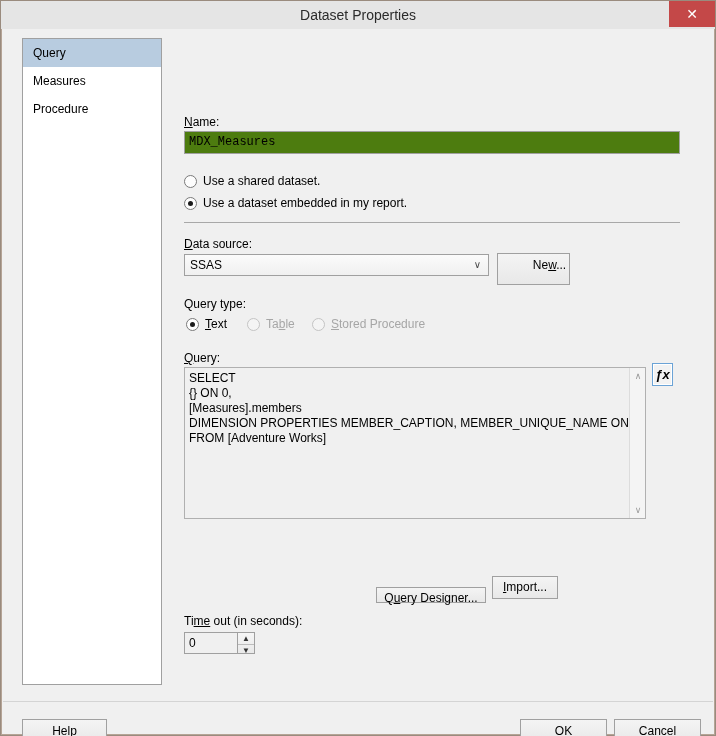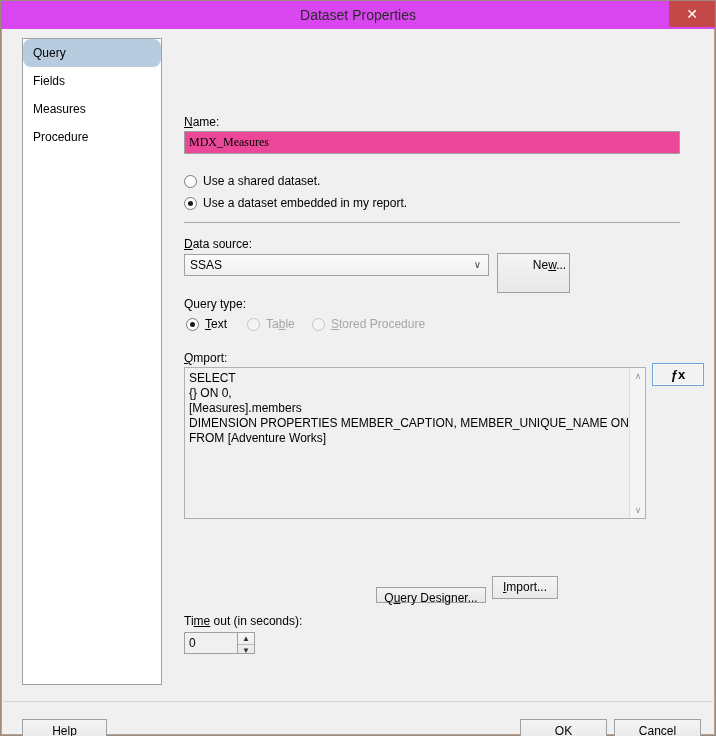--- a/index.html
+++ b/index.html
@@ -25,21 +25,21 @@
     box-sizing: border-box;
     background: #b5a496;
     border: 1px solid #9a8b7e;
   }
 
   .titlebar {
     position: absolute;
     left: 0; top: 0;
     width: 714px;
     height: 28px;
-    background: #d946ef;
+    background: #e5e5e5;
   }
   .title-text {
     position: absolute;
     left: 0; top: 0;
     width: 714px;
     height: 28px;
     line-height: 28px;
     text-align: center;
     font-size: 14px;
     color: #2b2b2b;
@@ -83,21 +83,20 @@
   }
   .side-item {
     position: relative;
     height: 28px;
     line-height: 28px;
     padding-left: 10px;
     font-size: 12px;
     color: #000000;
     cursor: pointer;
     box-sizing: border-box;
-    border-radius: 8px;
   }
   .side-item.selected {
     background: #b8cce0;
   }
 
   
   .main {
     position: absolute;
     left: 170px;
     top: 9px;
@@ -119,23 +118,23 @@
     font-size: 12px;
     color: #000000;
     white-space: nowrap;
   }
 
   u.acc { text-decoration: underline; }
 
   .textbox {
     position: absolute;
     box-sizing: border-box;
-    background: #ec4899;
+    background: #4d7c0f;
     border: 1px solid #a0a0a0;
-    font-family: Liberation Serif, serif;
+    font-family: Liberation Mono, monospace;
     font-size: 12px;
     color: #000000;
     padding: 0 4px;
     line-height: 21px;
     white-space: nowrap;
     overflow: hidden;
   }
 
   
   .radio-row {
@@ -316,23 +315,20 @@
     <div class="close-button">✕</div>
   </div>
 
   <div class="client">
 
     <div class="sidebar">
       <div class="side-item selected">
         <span>Query</span>
       </div>
       <div class="side-item">
-        <span>Fields</span>
-      </div>
-      <div class="side-item">
         <span>Measures</span>
       </div>
       <div class="side-item">
         <span>Procedure</span>
       </div>
     </div>
 
     <div class="main">
 
 
@@ -348,52 +344,52 @@
         <span class="radio-label">Use a dataset embedded in my report.</span>
       </div>
 
       <div class="hr" style="left:12px; top:184px; width:496px;"></div>
 
       <div class="label" style="left:12px; top:199px;"><u class="acc">D</u><span>ata source:</span></div>
       <div class="combo" style="left:12px; top:216px; width:305px; height:22px;">
         <span>SSAS</span>
         <span class="chev">∨</span>
       </div>
-      <div class="btn" style="left:325px; top:215px; width:73px; height:40px; line-height:22px;padding-left:32px;"><span>Ne</span><u class="acc">w</u><span>...</span></div>
+      <div class="btn" style="left:325px; top:215px; width:73px; height:32px; line-height:22px;padding-left:32px;"><span>Ne</span><u class="acc">w</u><span>...</span></div>
 
       <div class="label" style="left:12px; top:259px;">Query type:</div>
 
       <div class="radio-row" style="left:14px; top:278px;">
         <span class="radio on"></span>
         <span class="radio-label"><u class="acc">T</u><span>ext</span></span>
       </div>
       <div class="radio-row" style="left:75px; top:278px;">
         <span class="radio disabled"></span>
         <span class="radio-label dim"><span>Ta</span><u class="acc">b</u><span>le</span></span>
       </div>
       <div class="radio-row" style="left:140px; top:278px;">
         <span class="radio disabled"></span>
         <span class="radio-label dim"><u class="acc">S</u><span>tored Procedure</span></span>
       </div>
 
-      <div class="label" style="left:12px; top:313px;"><u class="acc">Q</u><span>mport:</span></div>
+      <div class="label" style="left:12px; top:313px;"><u class="acc">Q</u><span>uery:</span></div>
 
       <div class="query-box" style="left:12px; top:329px; width:462px; height:152px;">
         <div class="query-text">SELECT
 {} ON 0,
 [Measures].members
 DIMENSION PROPERTIES MEMBER_CAPTION, MEMBER_UNIQUE_NAME ON 1
 FROM [Adventure Works]</div>
         <div class="vscroll">
           <div class="arrow up">∧</div>
           <div class="arrow down">∨</div>
         </div>
       </div>
 
-      <div class="btn focus" style="left:480px; top:325px; width:52px; height:23px; line-height:21px; font-weight:bold; font-size:13px;">ƒx</div>
+      <div class="btn focus" style="left:480px; top:325px; width:21px; height:23px; line-height:21px; font-style:italic; font-weight:bold; font-size:13px;">ƒx</div>
 
       <div class="btn" style="left:204px; top:538px; width:110px; height:16px; line-height:21px;margin-top:11px;"><span>Q</span><u class="acc">u</u><span>ery Designer...</span></div>
       <div class="btn" style="left:320px; top:538px; width:66px; height:23px; line-height:21px;"><u class="acc">I</u><span>mport...</span></div>
 
       <div class="label" style="left:12px; top:576px;"><span>Ti</span><u class="acc">me</u><span> out (in seconds):</span></div>
       <div class="spin-wrap" style="left:12px; top:594px; width:71px; height:22px;">
         <span class="spin-value">0</span>
         <div class="spin-btns">
           <div class="up">▲</div>
           <div class="down">▼</div>

